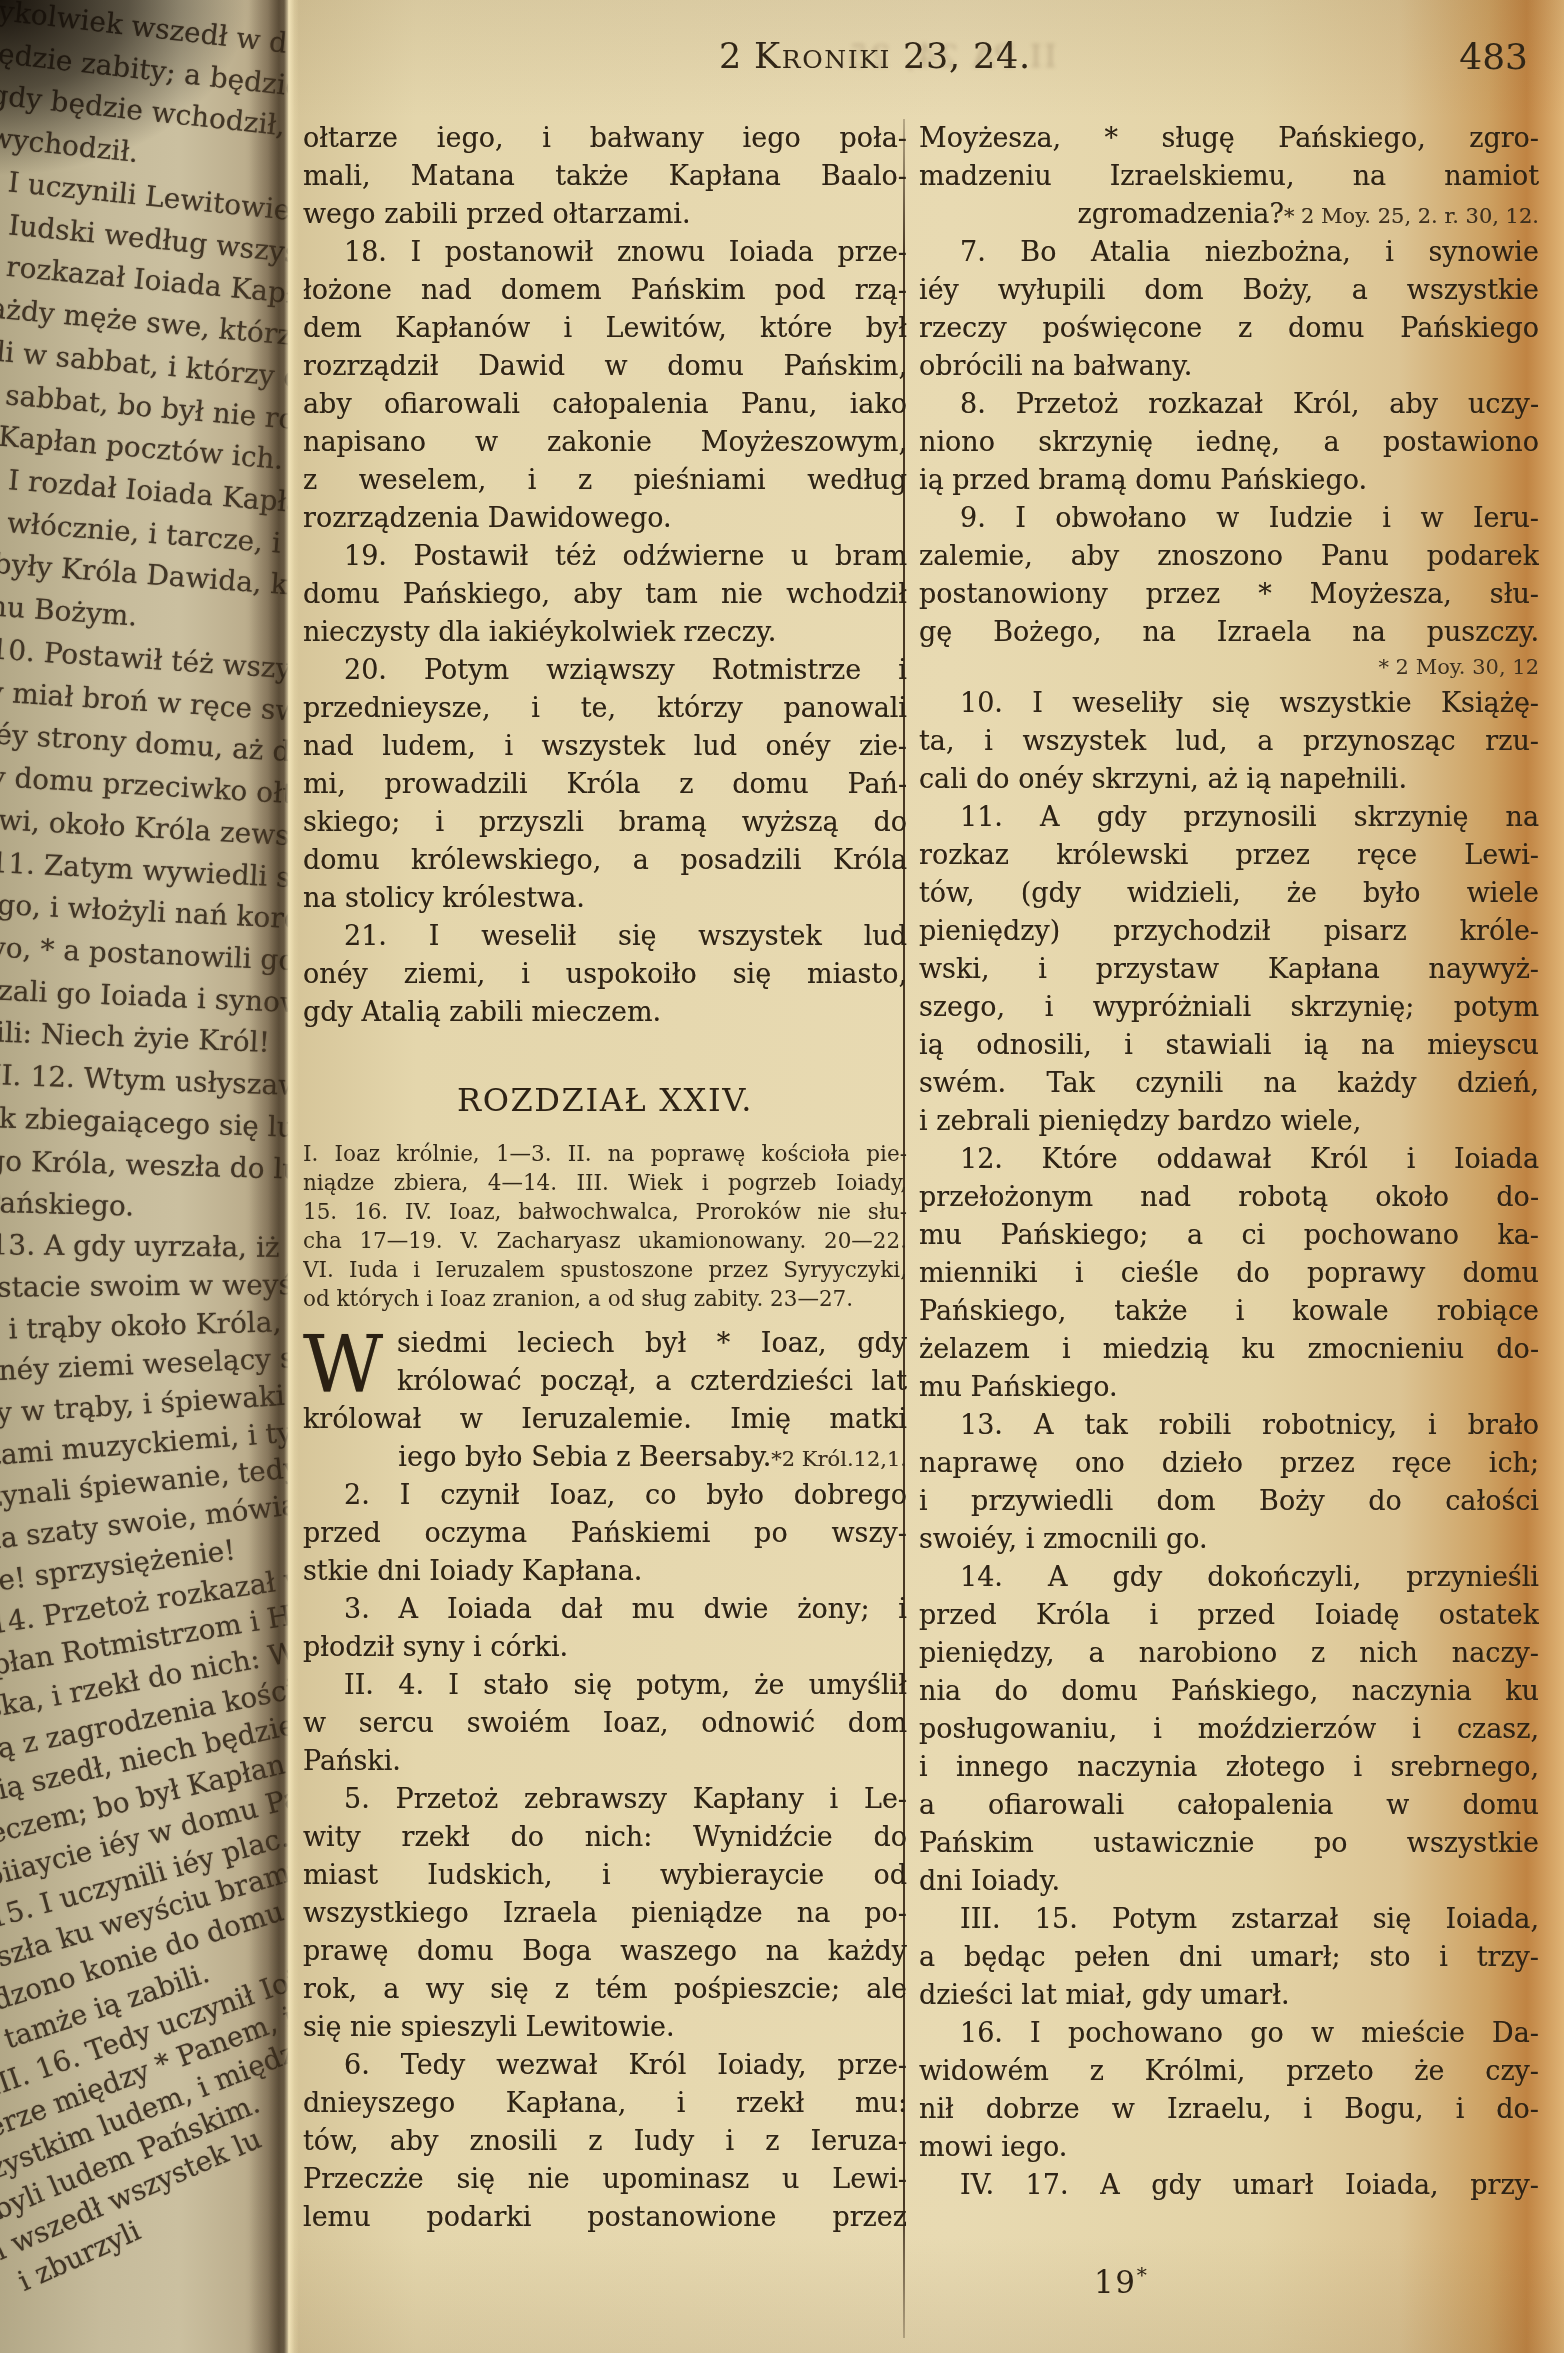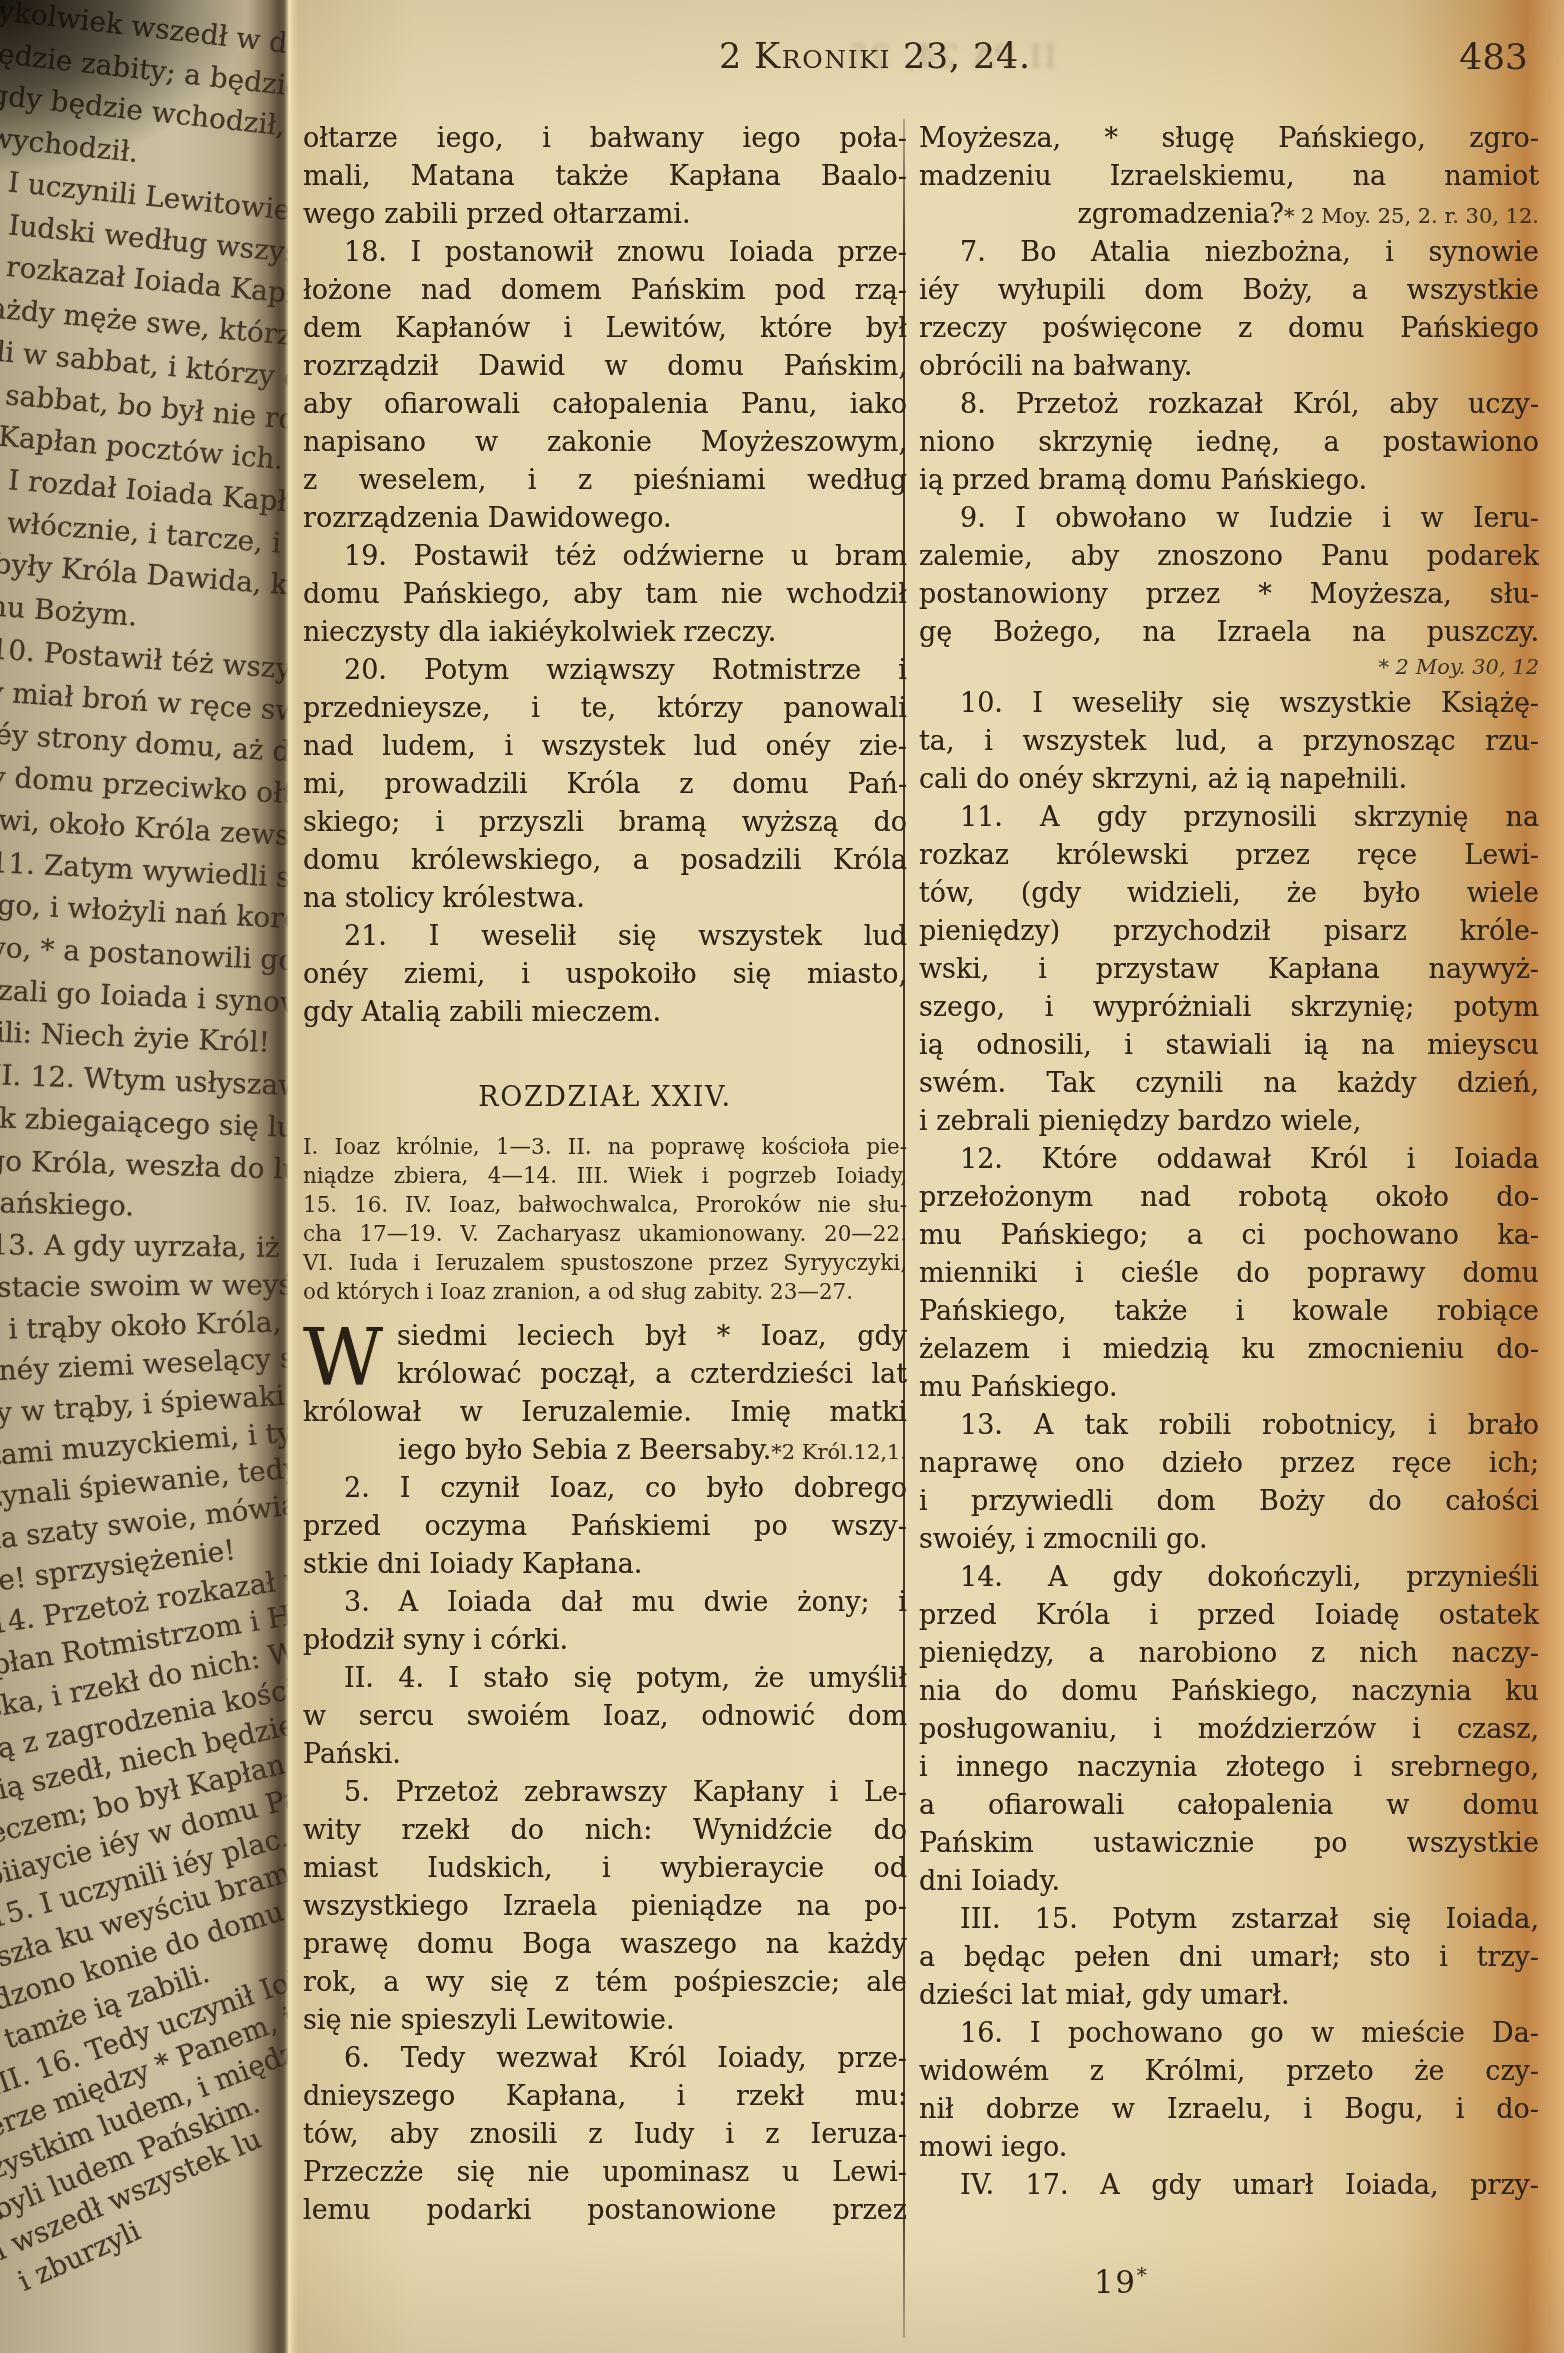--- a/index.html
+++ b/index.html
@@ -64,24 +64,24 @@
     text-shadow:0 0 0.6px rgba(46,35,21,.45);
   }
   .tline.last { text-align:left; text-align-last:left; }
   .tline.ind  { text-indent:41px; }
   .flexline {
     display:flex; justify-content:flex-end; align-items:baseline;
     height:38px; line-height:38px; font-size:27px; overflow:hidden;
     text-shadow:0 0 0.6px rgba(46,35,21,.45);
   }
   .flexline .ref, .refline { font-size:21px; color:#3c2f1e; white-space:nowrap; }
-  .refline { height:33px; line-height:33px; text-align:right;font-style:italic; }
+  .refline { height:33px; line-height:33px; text-align:right; }
 
   .chap-heading {
-    margin:50px 0 20.3px 0; text-align:center; font-size:27px; letter-spacing:1.6px; color:#2e2315;
+    margin:50px 0 20.3px 0; text-align:center; font-size:32px; letter-spacing:1.6px; color:#2e2315;
   }
   .chap-summary { margin-bottom:11px; }
   .sline {
     height:29px; line-height:29px; font-size:21.5px; color:#342919; overflow:hidden;
     text-align:justify; text-align-last:justify;
   }
   .sline.last { text-align-last:left; }
 
   .para.has-drop { position:relative; }
   .dropcap {

